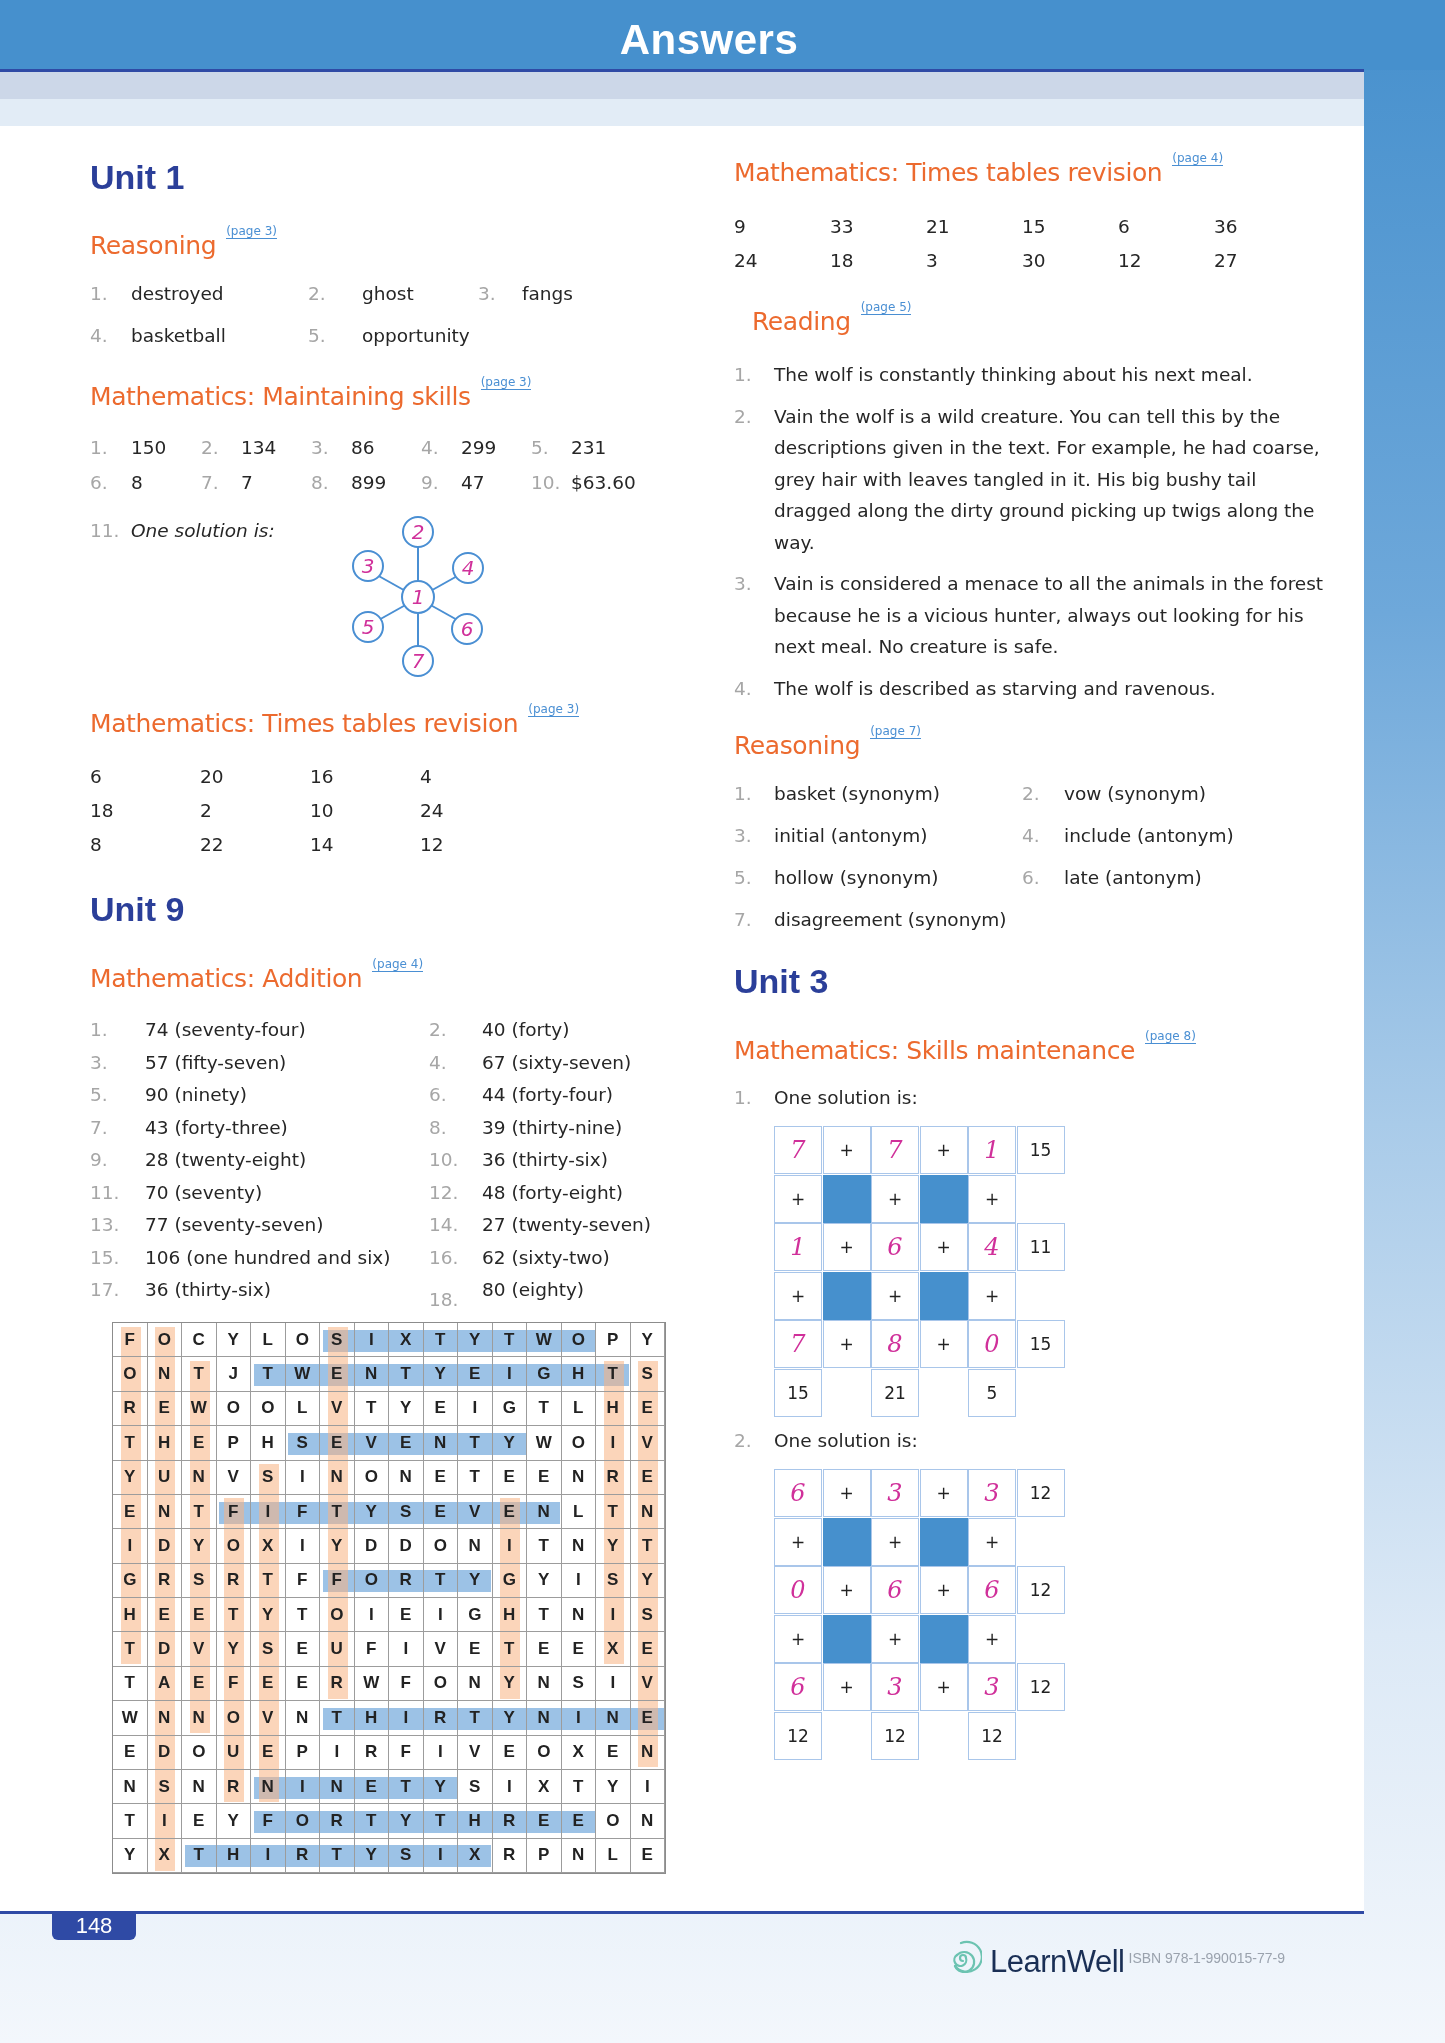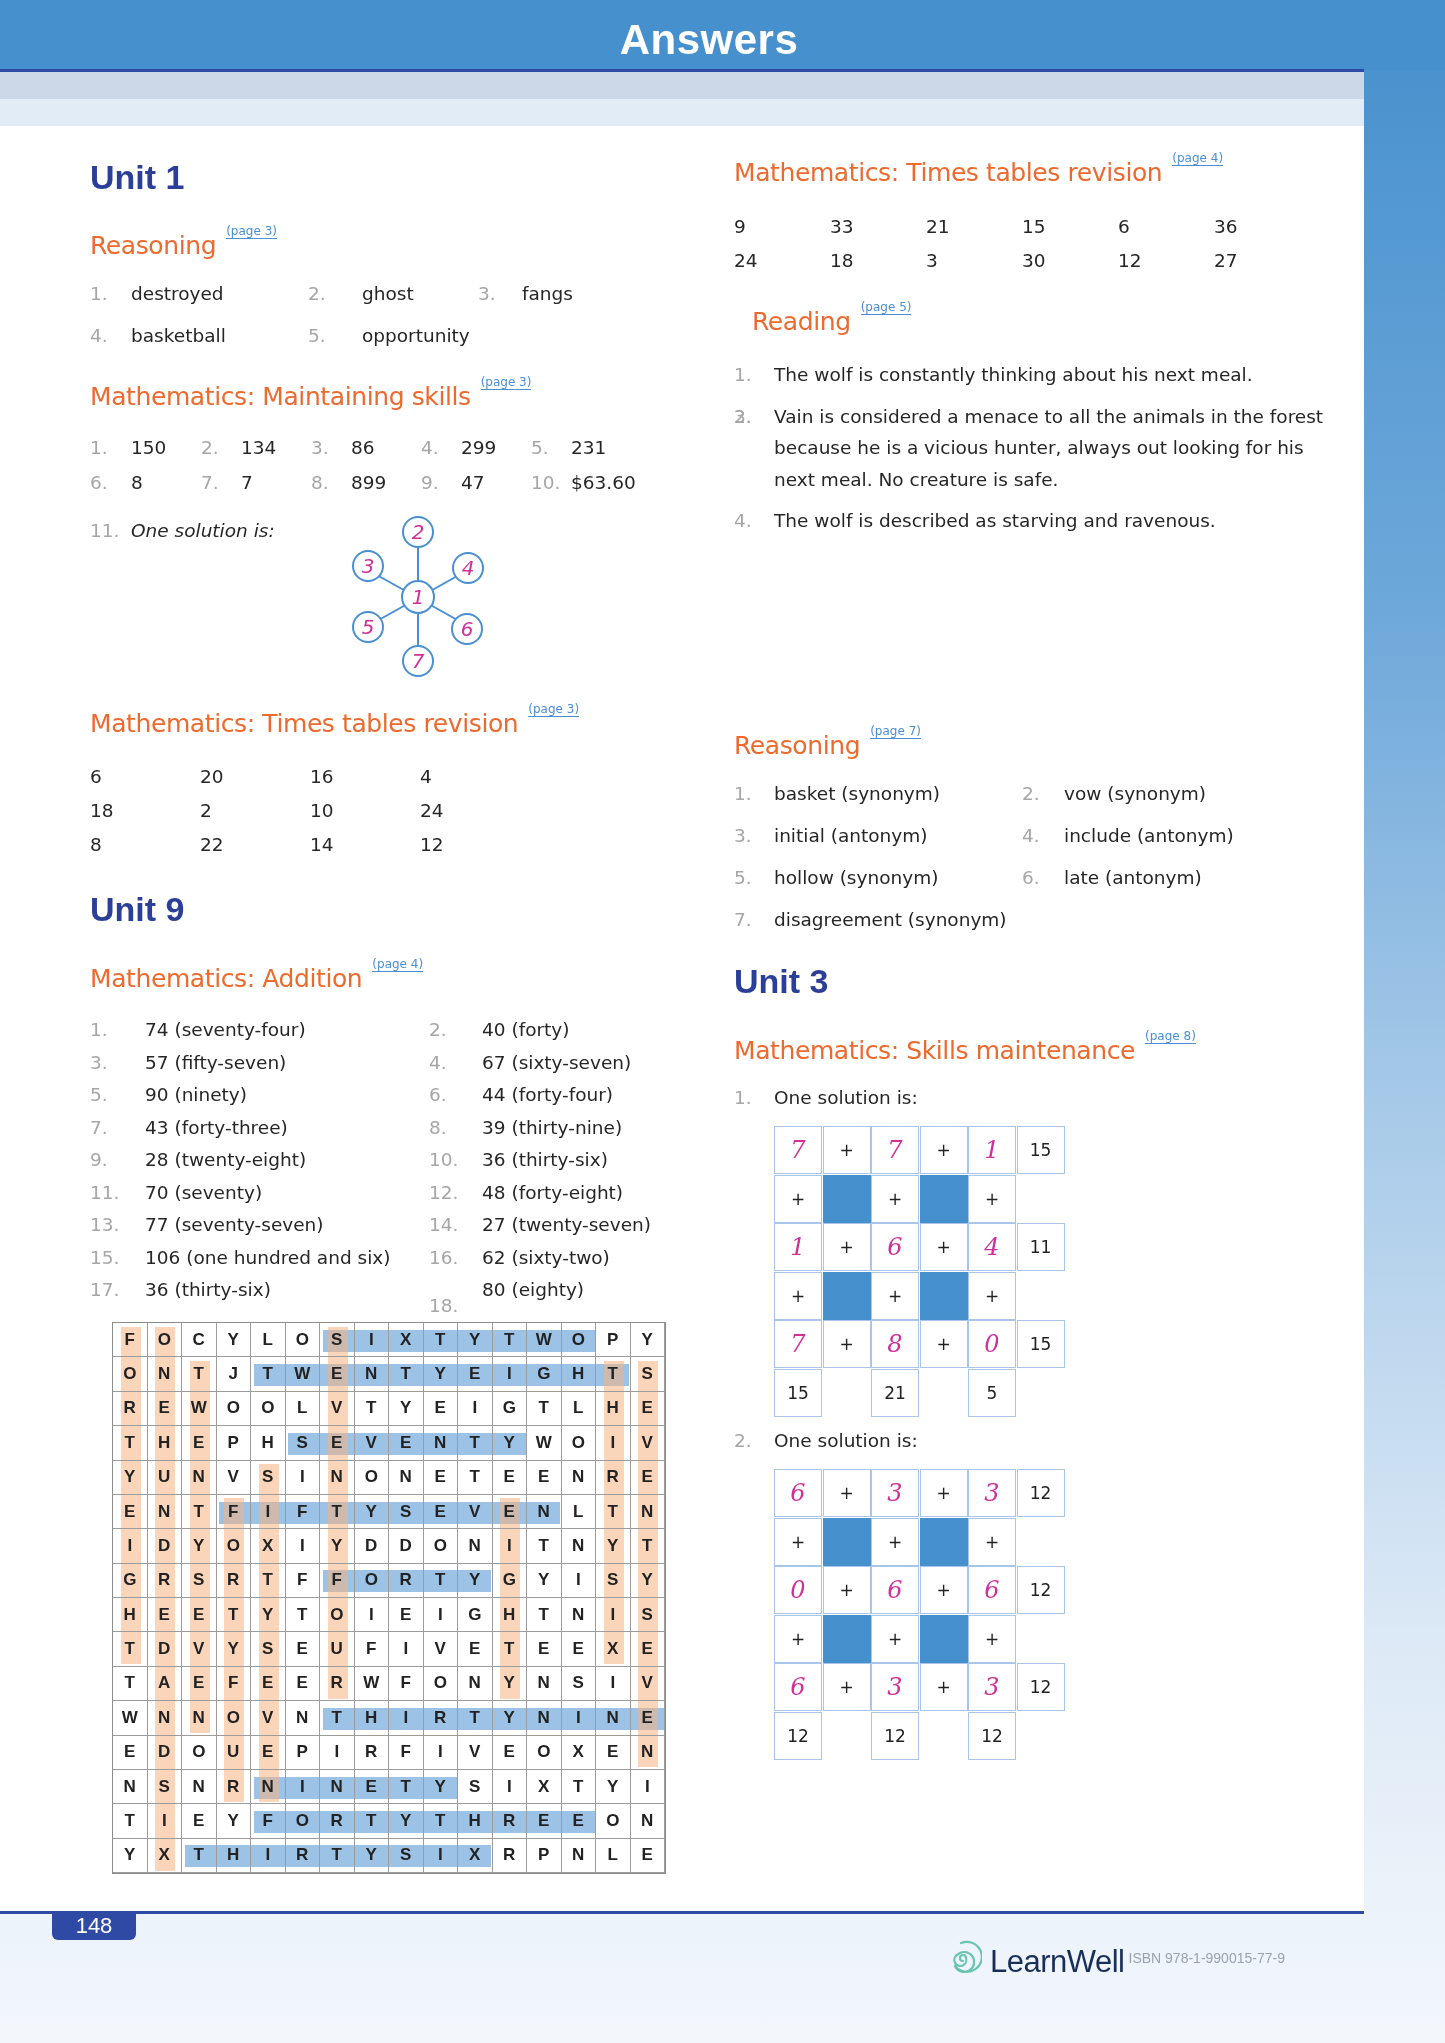--- a/index.html
+++ b/index.html
@@ -237,21 +237,21 @@
     <span class="abs num" style="left: 0px; top: 195px;">13.</span>
     <span class="abs" style="left: 55px; top: 195px; white-space: nowrap;">77 (seventy-seven)</span>
     <span class="abs num" style="left: 339px; top: 195px; text-align: right;">14.</span>
     <span class="abs" style="left: 392px; top: 195px; white-space: nowrap;">27 (twenty-seven)</span>
     <span class="abs num" style="left: 0px; top: 227.5px;">15.</span>
     <span class="abs" style="left: 55px; top: 227.5px; white-space: nowrap;">106 (one hundred and six)</span>
     <span class="abs num" style="left: 339px; top: 227.5px;">16.</span>
     <span class="abs" style="left: 392px; top: 227.5px; white-space: nowrap;">62 (sixty-two)</span>
     <span class="abs num" style="left: 0px; top: 260px;">17.</span>
     <span class="abs" style="left: 55px; top: 260px; white-space: nowrap;">36 (thirty-six)</span>
-    <span class="abs num" style="left: 339px; top: 276px;">18.</span>
+    <span class="abs num" style="left: 339px; top: 270px;">18.</span>
     <span class="abs" style="left: 392px; top: 260px; white-space: nowrap;">80 (eighty)</span>
   </div>
 
 <div class="ws">
   <div id="ws-highlights">
       <div class="ws-hl h" style="left: 210.5px; width: 272px; top: 7.6875px;"></div>
       <div class="ws-hl h" style="left: 141.5px; width: 375.5px; top: 42.0625px;"></div>
       <div class="ws-hl h" style="left: 176px; width: 237.5px; top: 110.812px;"></div>
       <div class="ws-hl h" style="left: 107px; width: 341px; top: 179.562px;"></div>
       <div class="ws-hl h" style="left: 210.5px; width: 168.5px; top: 248.312px;"></div>
@@ -552,20 +552,21 @@
   <span class="section-title">Reading</span><span class="page-ref">(page 5)</span>
 </div>
 
 <div class="abs t" style="left:734px;top:359px;width:595px;">
   <div style="position:relative;padding-left:40px;line-height:31.5px;margin-bottom:10px;">
     <span class="abs num" style="left:0;top:0">1.</span>
     <span>The wolf is constantly thinking about his next meal.</span>
   </div>
   <div style="position:relative;padding-left:40px;line-height:31.5px;margin-bottom:10px;">
     <span class="abs num" style="left:0;top:0">2.</span>
+    <span>Vain the wolf is a wild creature. You can tell this by the descriptions given in the text. For example, he had coarse, grey hair with leaves tangled in it. His big bushy tail dragged along the dirty ground picking up twigs along the way.</span>
   </div>
   <div style="position:relative;padding-left:40px;line-height:31.5px;margin-bottom:10px;">
     <span class="abs num" style="left:0;top:0">3.</span>
     <span>Vain is considered a menace to all the animals in the forest because he is a vicious hunter, always out looking for his next meal. No creature is safe.</span>
   </div>
   <div style="position:relative;padding-left:40px;line-height:31.5px;">
     <span class="abs num" style="left:0;top:0">4.</span>
     <span>The wolf is described as starving and ravenous.</span>
   </div>
 </div>

